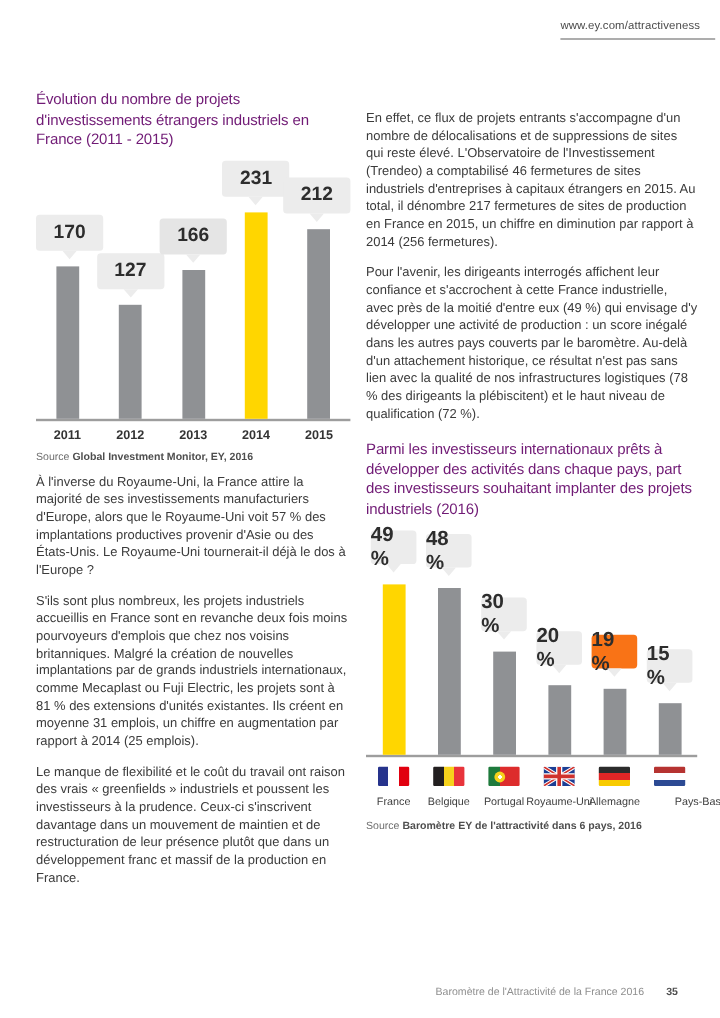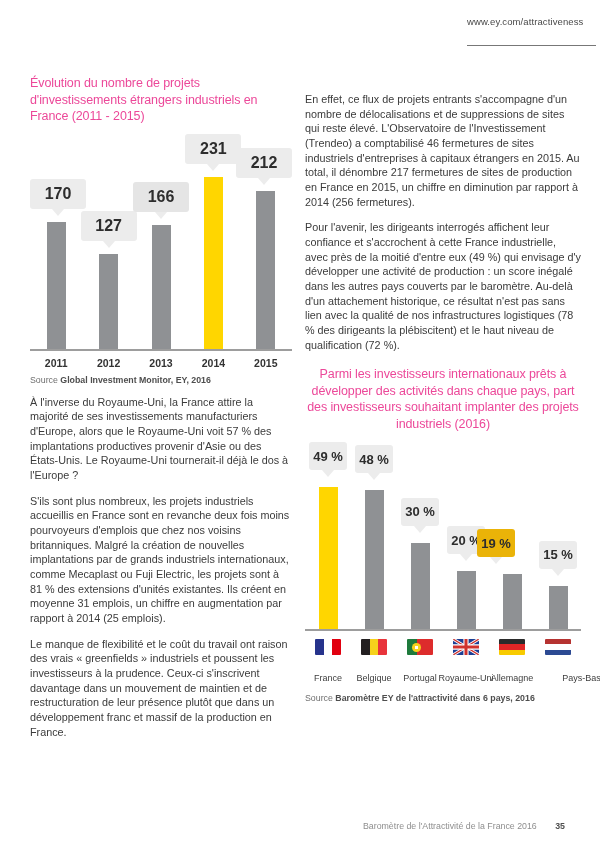--- a/index.html
+++ b/index.html
@@ -2,65 +2,65 @@
 <html><head>
 <meta charset="utf-8">
 <style>
   html,body{margin:0;padding:0;background:#fff;}
   .page{position:relative;width:600px;height:848px;background:#ffffff;
         font-family:"Liberation Sans",sans-serif;overflow:hidden;}
 
   
   .header-url{position:absolute;top:16px;right:4px;width:129px;
               font-size:9.5px;color:#4a4a4a;letter-spacing:.1px;
-              padding-bottom:18px;border-bottom:1px solid #777;}
+              padding-bottom:5px;border-bottom:1px solid #777;}
 
   
   .col-left{position:absolute;left:30px;top:75px;width:262px;}
   .col-right{position:absolute;left:305px;top:82px;width:276px;}
 
   .chart-title{margin:0;font-size:12.5px;line-height:1.32;font-weight:400;
-               color:#ec4899;letter-spacing:-.1px;}
+               color:#701a75;letter-spacing:-.1px;}
   .col-left .chart-title{max-width:245px;}
 
   p.body{margin:10px 0 11px 0;font-size:10.8px;line-height:1.36;color:#3b3b3b;}
   .p-first{margin-top:22px;}
-  .col-right .chart-title{margin-top:14px;text-align:center;}
+  .col-right .chart-title{margin-top:14px;}
 
   
   .chart{position:relative;border-bottom:2px solid #9d9d9d;}
   .chart1{margin-top:8px;height:216px;}
   .chart2{margin-top:8px;height:189px;}
   .bar{position:absolute;bottom:0;}
   .bubble{position:absolute;border-radius:3px;color:#2d2d2d;font-weight:bold;
           display:flex;align-items:center;justify-content:center;}
   .bubble::after{content:"";position:absolute;top:100%;left:50%;margin-left:-6px;
                  width:0;height:0;border:6px solid transparent;
                  border-top:7px solid #ECECEC;border-bottom:none;}
   .chart1 .bubble{width:56px;height:30px;font-size:16px;}
-  .chart2 .bubble{width:38px;height:28px;font-size:13px;}
+  .chart2 .bubble{width:38px;height:28px;font-size:17px;}
 
   .cats-row{position:relative;height:13px;margin-top:6px;}
   .cat{position:absolute;transform:translateX(-50%);font-size:10.5px;
        font-weight:bold;color:#333;white-space:nowrap;}
 
   .flags-row{position:relative;height:16px;margin-top:8px;}
   .flag{position:absolute;transform:translateX(-50%);width:26px;height:16px;
         border-radius:1px;overflow:hidden;}
   .flag svg{display:block;width:100%;height:100%;}
   .flag-fr{background:linear-gradient(to right,#26338C 0 33.3%,#fff 33.3% 66.6%,#E1000F 66.6% 100%);}
   .flag-be{background:linear-gradient(to right,#231F20 0 33.3%,#F6D21C 33.3% 66.6%,#E8343B 66.6% 100%);}
   .flag-pt{background:linear-gradient(to right,#1E7A3C 0 38%,#DD2C2C 38% 100%);}
   .flag-pt::after{content:"";position:absolute;left:38%;top:50%;width:9px;height:9px;
                   margin:-4.5px 0 0 -4.5px;border-radius:50%;
                   background:radial-gradient(circle,#fff 0 1.5px,#F6D21C 1.5px 100%);}
   .flag-de{background:linear-gradient(to bottom,#2B2B2B 0 33.3%,#E02626 33.3% 66.6%,#F8CB00 66.6% 100%);}
   .flag-nl{background:linear-gradient(to bottom,#B63331 0 33.3%,#fff 33.3% 66.6%,#2C4A93 66.6% 100%);}
 
-  .countries-row{position:relative;height:11px;margin-top:18px;}
+  .countries-row{position:relative;height:11px;margin-top:8px;}
   .country{position:absolute;transform:translateX(-50%);font-size:9px;
            color:#3e3e3e;white-space:nowrap;}
 
   .source{margin-top:5px;font-size:8.8px;color:#6e6e6e;}
   .source .src-main{font-weight:bold;color:#4e4e4e;}
   .chart2-source{margin-top:9px;}
 
   
   .footer{position:absolute;top:821px;right:35px;font-size:8.8px;color:#8e8e8e;}
   .footer .page-num{font-weight:bold;color:#4f4f4f;margin-left:16px;}
@@ -109,21 +109,21 @@
     <div class="chart chart2" id="chart2">
         <div class="bar" style="left: 13.5px; width: 19px; height: 142px; background: rgb(255, 214, 0);"></div>
         <div class="bubble" style="left: 4px; bottom: 159px; background: rgb(236, 236, 236);">49 %</div>
         <div class="bar" style="left: 59.5px; width: 19px; height: 139.1px; background: rgb(143, 145, 148);"></div>
         <div class="bubble" style="left: 50px; bottom: 156.1px; background: rgb(236, 236, 236);">48 %</div>
         <div class="bar" style="left: 105.5px; width: 19px; height: 86.9px; background: rgb(143, 145, 148);"></div>
         <div class="bubble" style="left: 96px; bottom: 103.9px; background: rgb(236, 236, 236);">30 %</div>
         <div class="bar" style="left: 151.5px; width: 19px; height: 58px; background: rgb(143, 145, 148);"></div>
         <div class="bubble" style="left: 142px; bottom: 75px; background: rgb(236, 236, 236);">20 %</div>
         <div class="bar" style="left: 197.5px; width: 19px; height: 55.1px; background: rgb(143, 145, 148);"></div>
-        <div class="bubble" style="left: 172px; bottom: 72.1px; background: #eab308;">19 %</div>
+        <div class="bubble" style="left: 188px; bottom: 72.1px; background: #f97316;">19 %</div>
         <div class="bar" style="left: 243.5px; width: 19px; height: 43.5px; background: rgb(143, 145, 148);"></div>
         <div class="bubble" style="left: 234px; bottom: 60.5px; background: rgb(236, 236, 236);">15 %</div>
       </div>
     <div class="flags-row" id="chart2-flags">
         <span class="flag flag-fr" style="left: 23px;"></span>
         <span class="flag flag-be" style="left: 69px;"></span>
         <span class="flag flag-pt" style="left: 115px;"></span>
         <span class="flag flag-gb" style="left: 161px;">
           <svg viewBox="0 0 60 36" preserveAspectRatio="none">
             <rect width="60" height="36" fill="#1C3E94"></rect>

